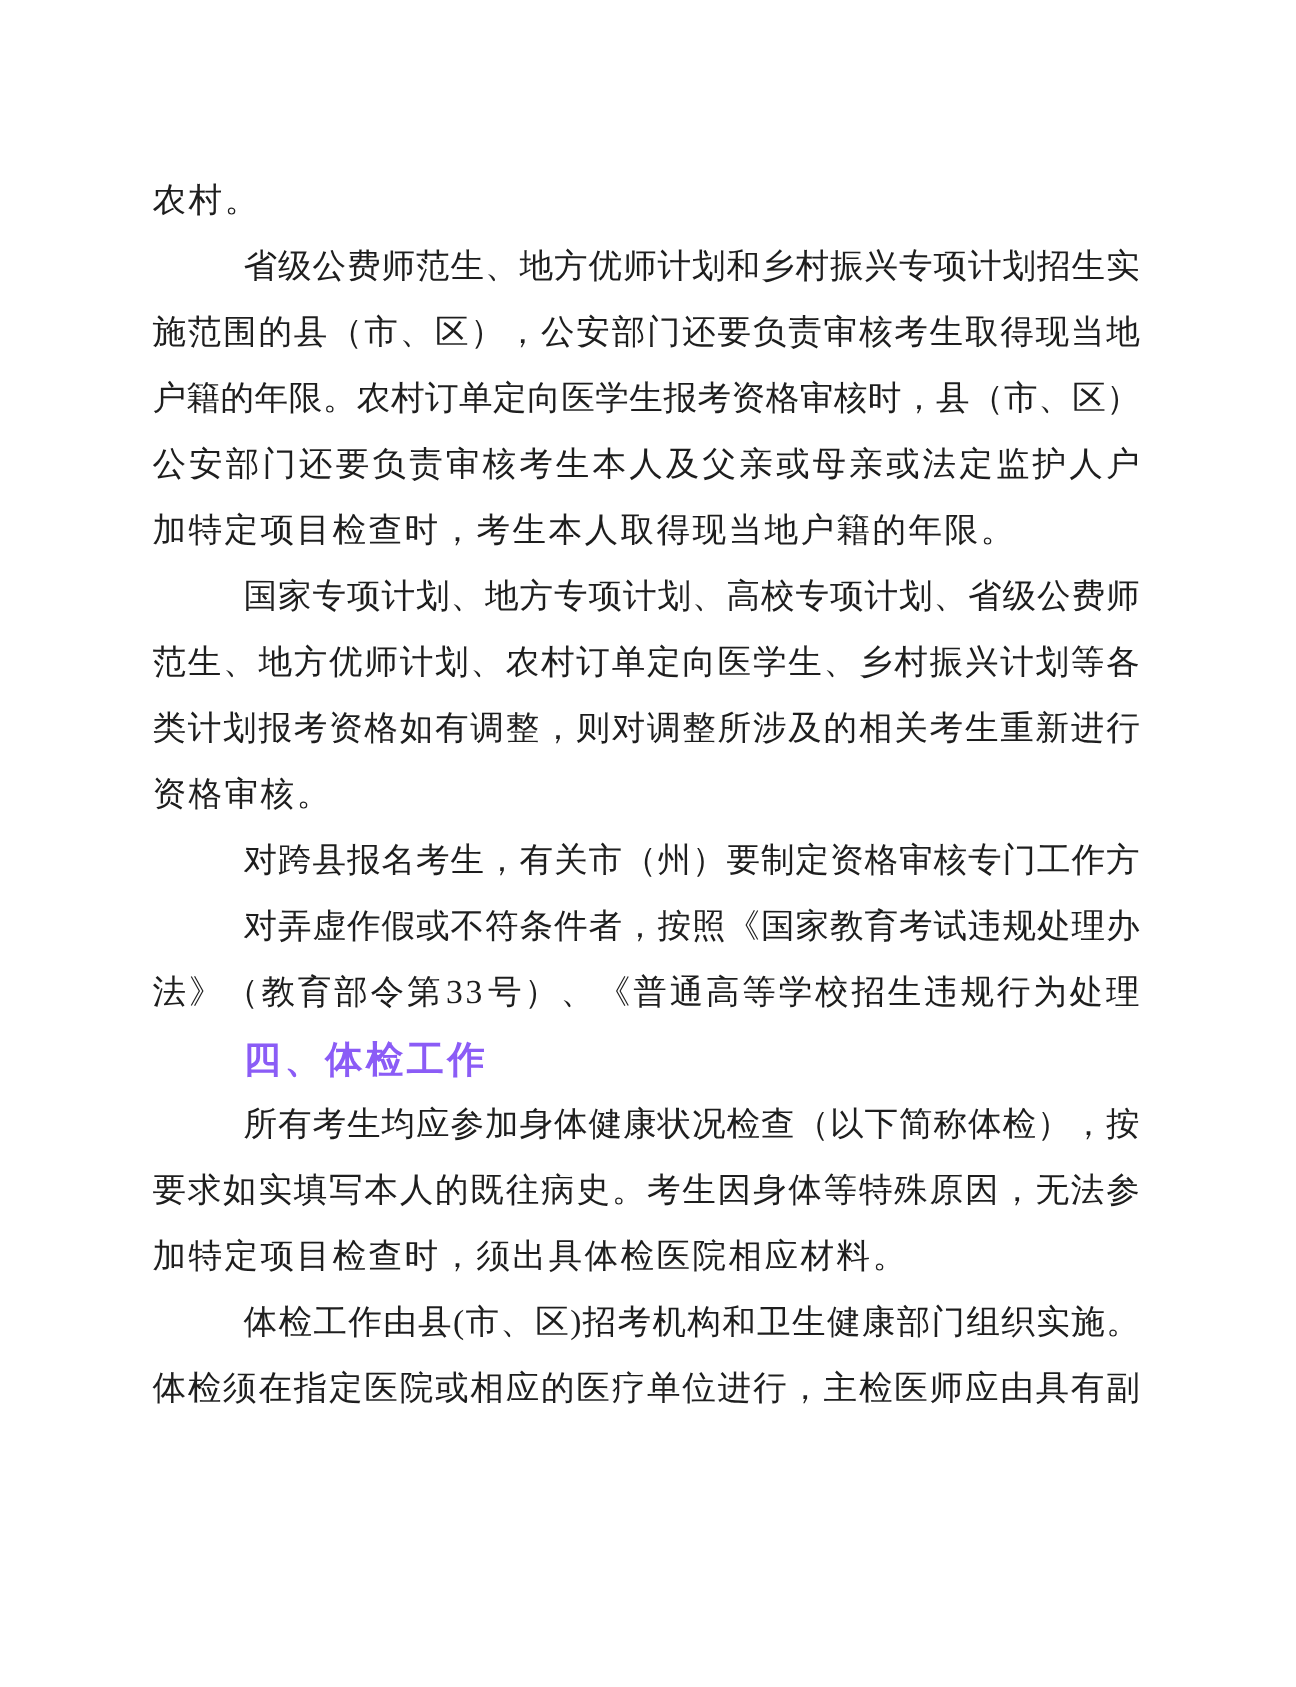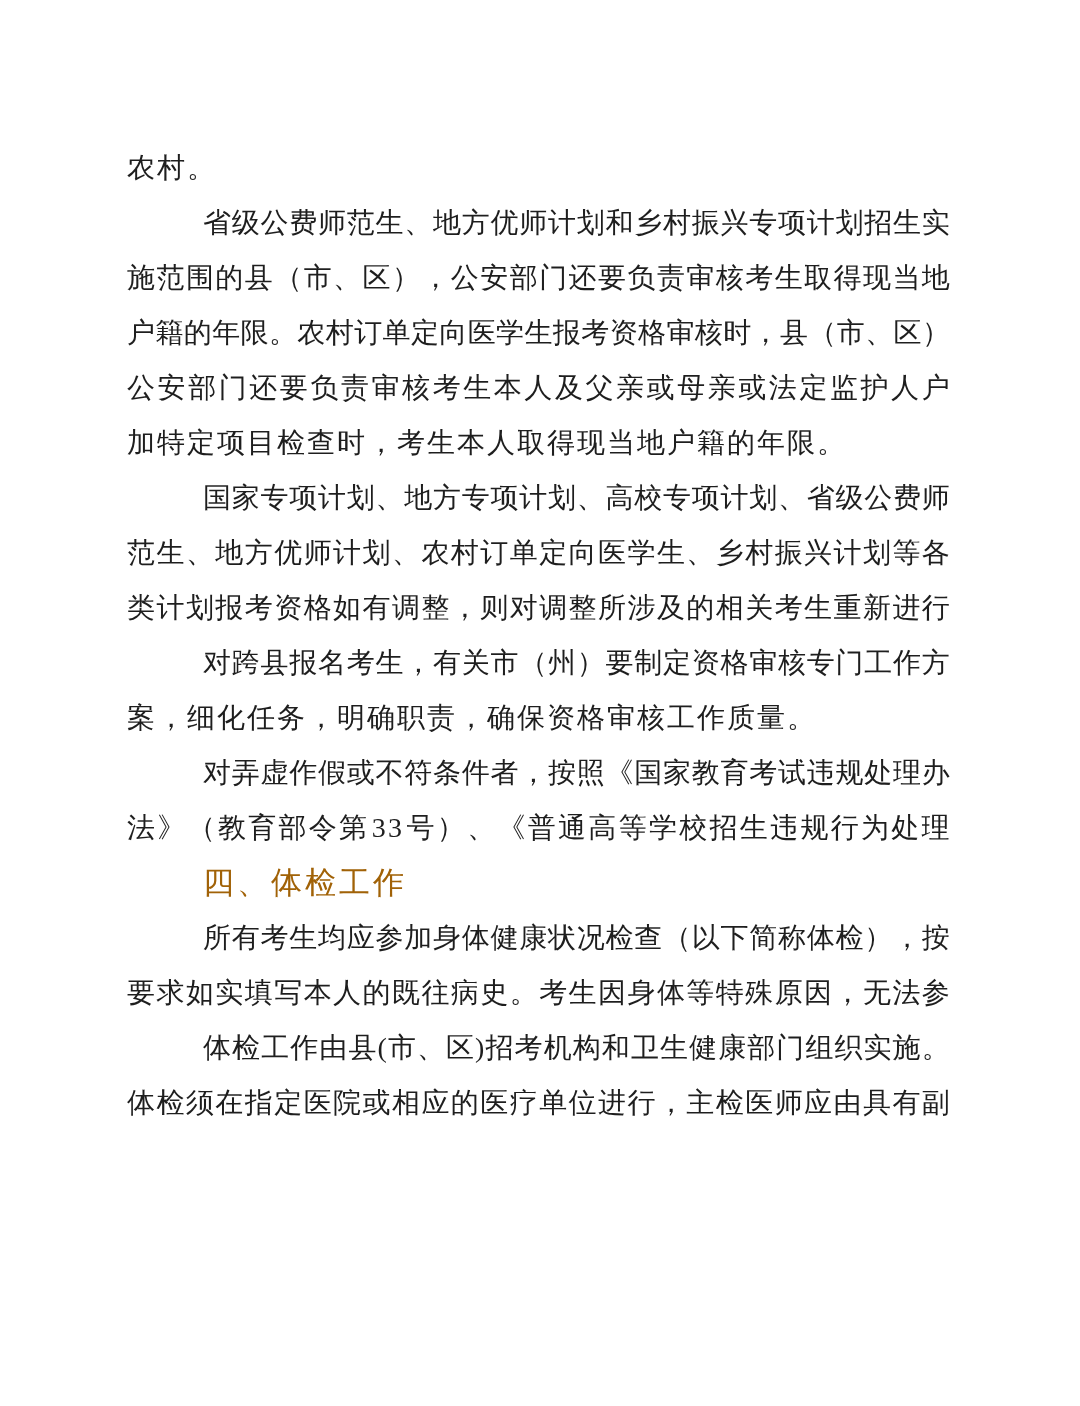--- a/index.html
+++ b/index.html
@@ -38,23 +38,23 @@
   }
   .line.just span {
     display: block;
     line-height: 55px;
   }
   .line.indent {
     padding-left: 76px;
   }
   .line.heading {
     font-family: "Liberation Sans", "DejaVu Sans", sans-serif;
-    font-weight: normal;
+    font-weight: bold;
     font-size: 31px;
-    color: #a16207;
+    color: #8b5cf6;
     padding-left: 76px;
     letter-spacing: 3px;
   }
   .page-footer {
     position: absolute;
     left: 146px;
     top: 1330px;
     height: 40px;
     line-height: 40px;
     font-size: 27px;
@@ -270,20 +270,21 @@
         <span>的</span>
         <span>相</span>
         <span>关</span>
         <span>考</span>
         <span>生</span>
         <span>重</span>
         <span>新</span>
         <span>进</span>
         <span>行</span>
       </div>
+      <div class="line">资格审核。</div>
       <div class="line just indent">
         <span>对</span>
         <span>跨</span>
         <span>县</span>
         <span>报</span>
         <span>名</span>
         <span>考</span>
         <span>生</span>
         <span>，</span>
         <span>有</span>
@@ -298,21 +299,20 @@
         <span>资</span>
         <span>格</span>
         <span>审</span>
         <span>核</span>
         <span>专</span>
         <span>门</span>
         <span>工</span>
         <span>作</span>
         <span>方</span>
       </div>
-      <div class="line">案，细化任务，明确职责，确保资格审核工作质量。</div>
       <div class="line just indent">
         <span>对</span>
         <span>弄</span>
         <span>虚</span>
         <span>作</span>
         <span>假</span>
         <span>或</span>
         <span>不</span>
         <span>符</span>
         <span>条</span>
@@ -418,20 +418,21 @@
         <span>等</span>
         <span>特</span>
         <span>殊</span>
         <span>原</span>
         <span>因</span>
         <span>，</span>
         <span>无</span>
         <span>法</span>
         <span>参</span>
       </div>
+      <div class="line">加特定项目检查时，须出具体检医院相应材料。</div>
       <div class="line just indent">
         <span>体</span>
         <span>检</span>
         <span>工</span>
         <span>作</span>
         <span>由</span>
         <span>县</span>
         <span>(</span>
         <span>市</span>
         <span>、</span>

